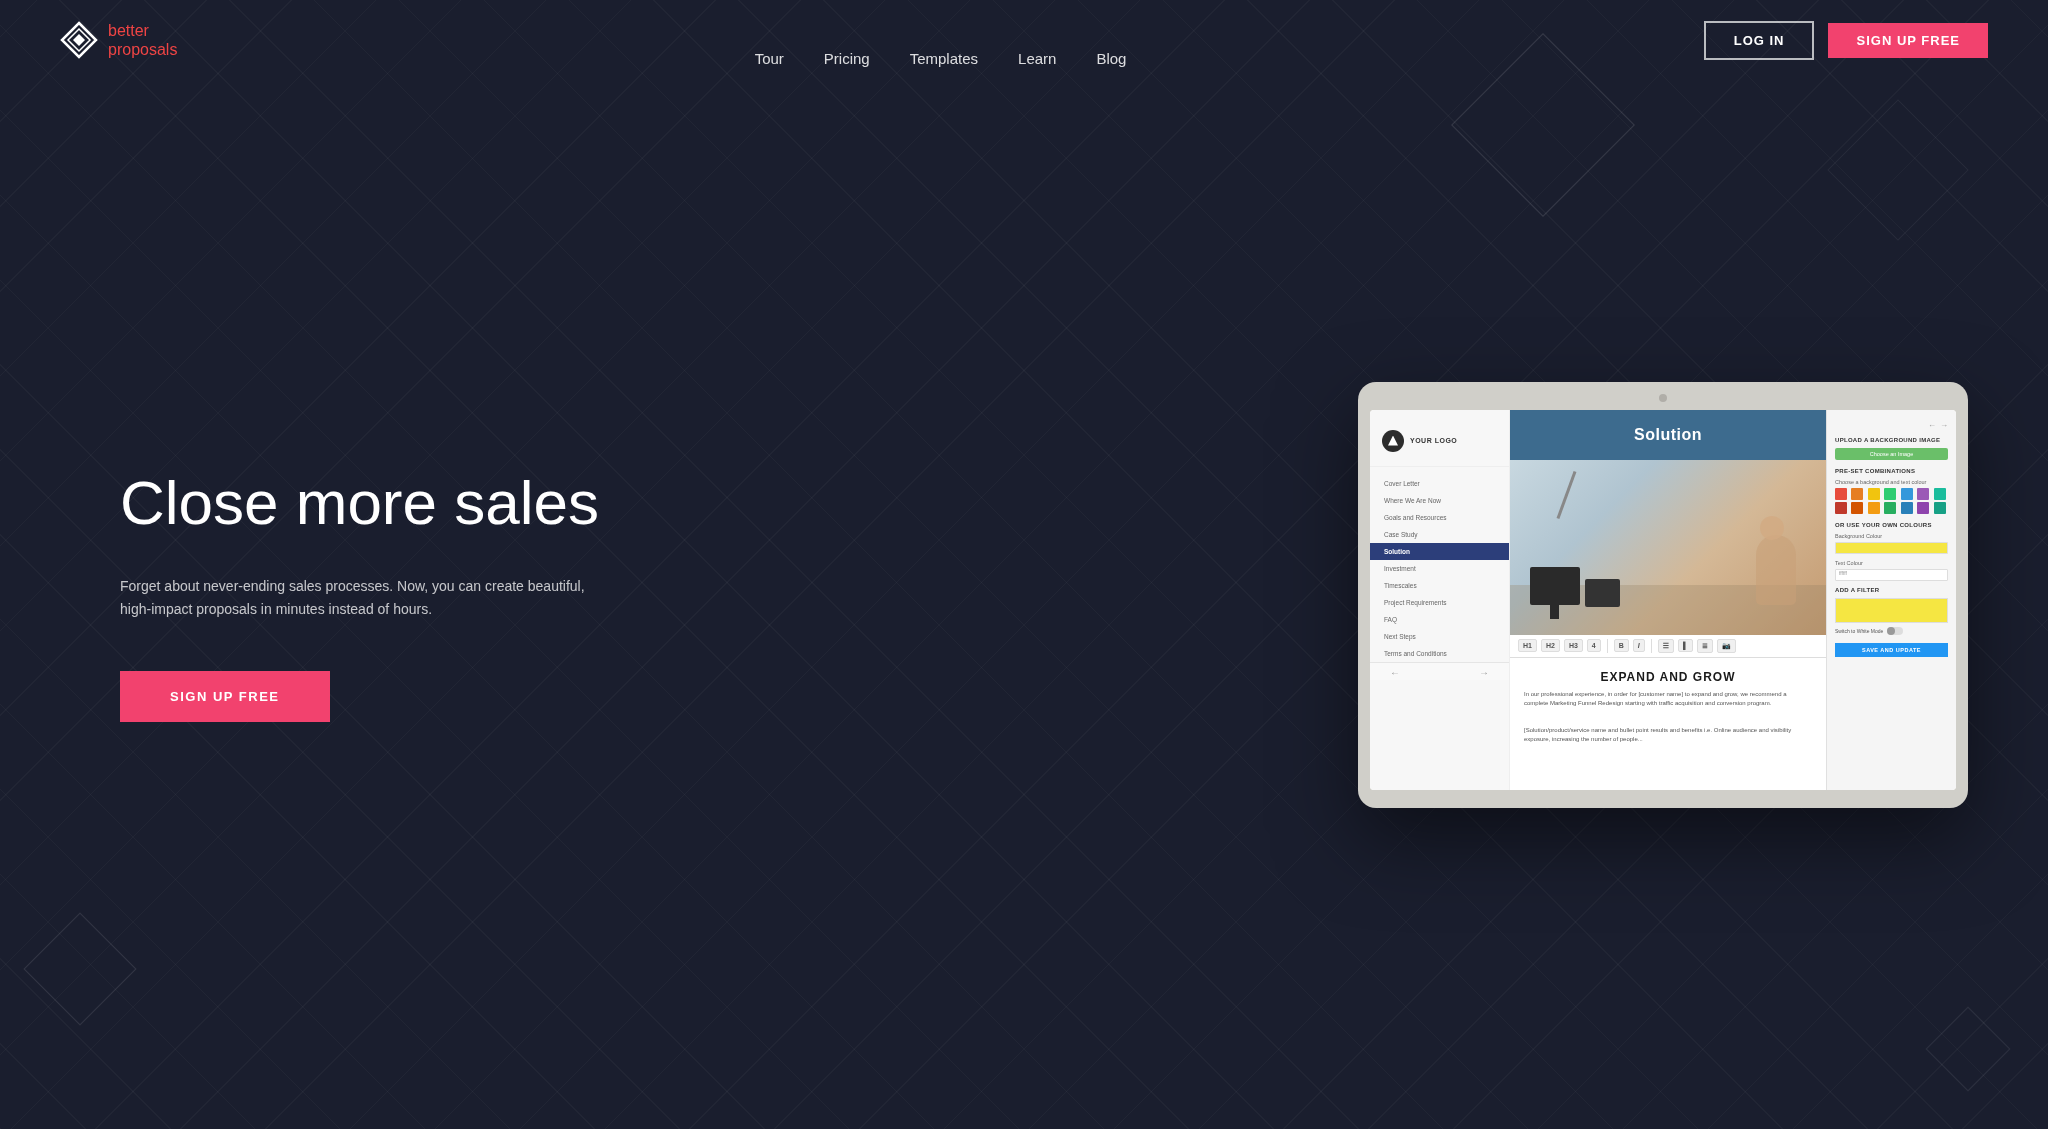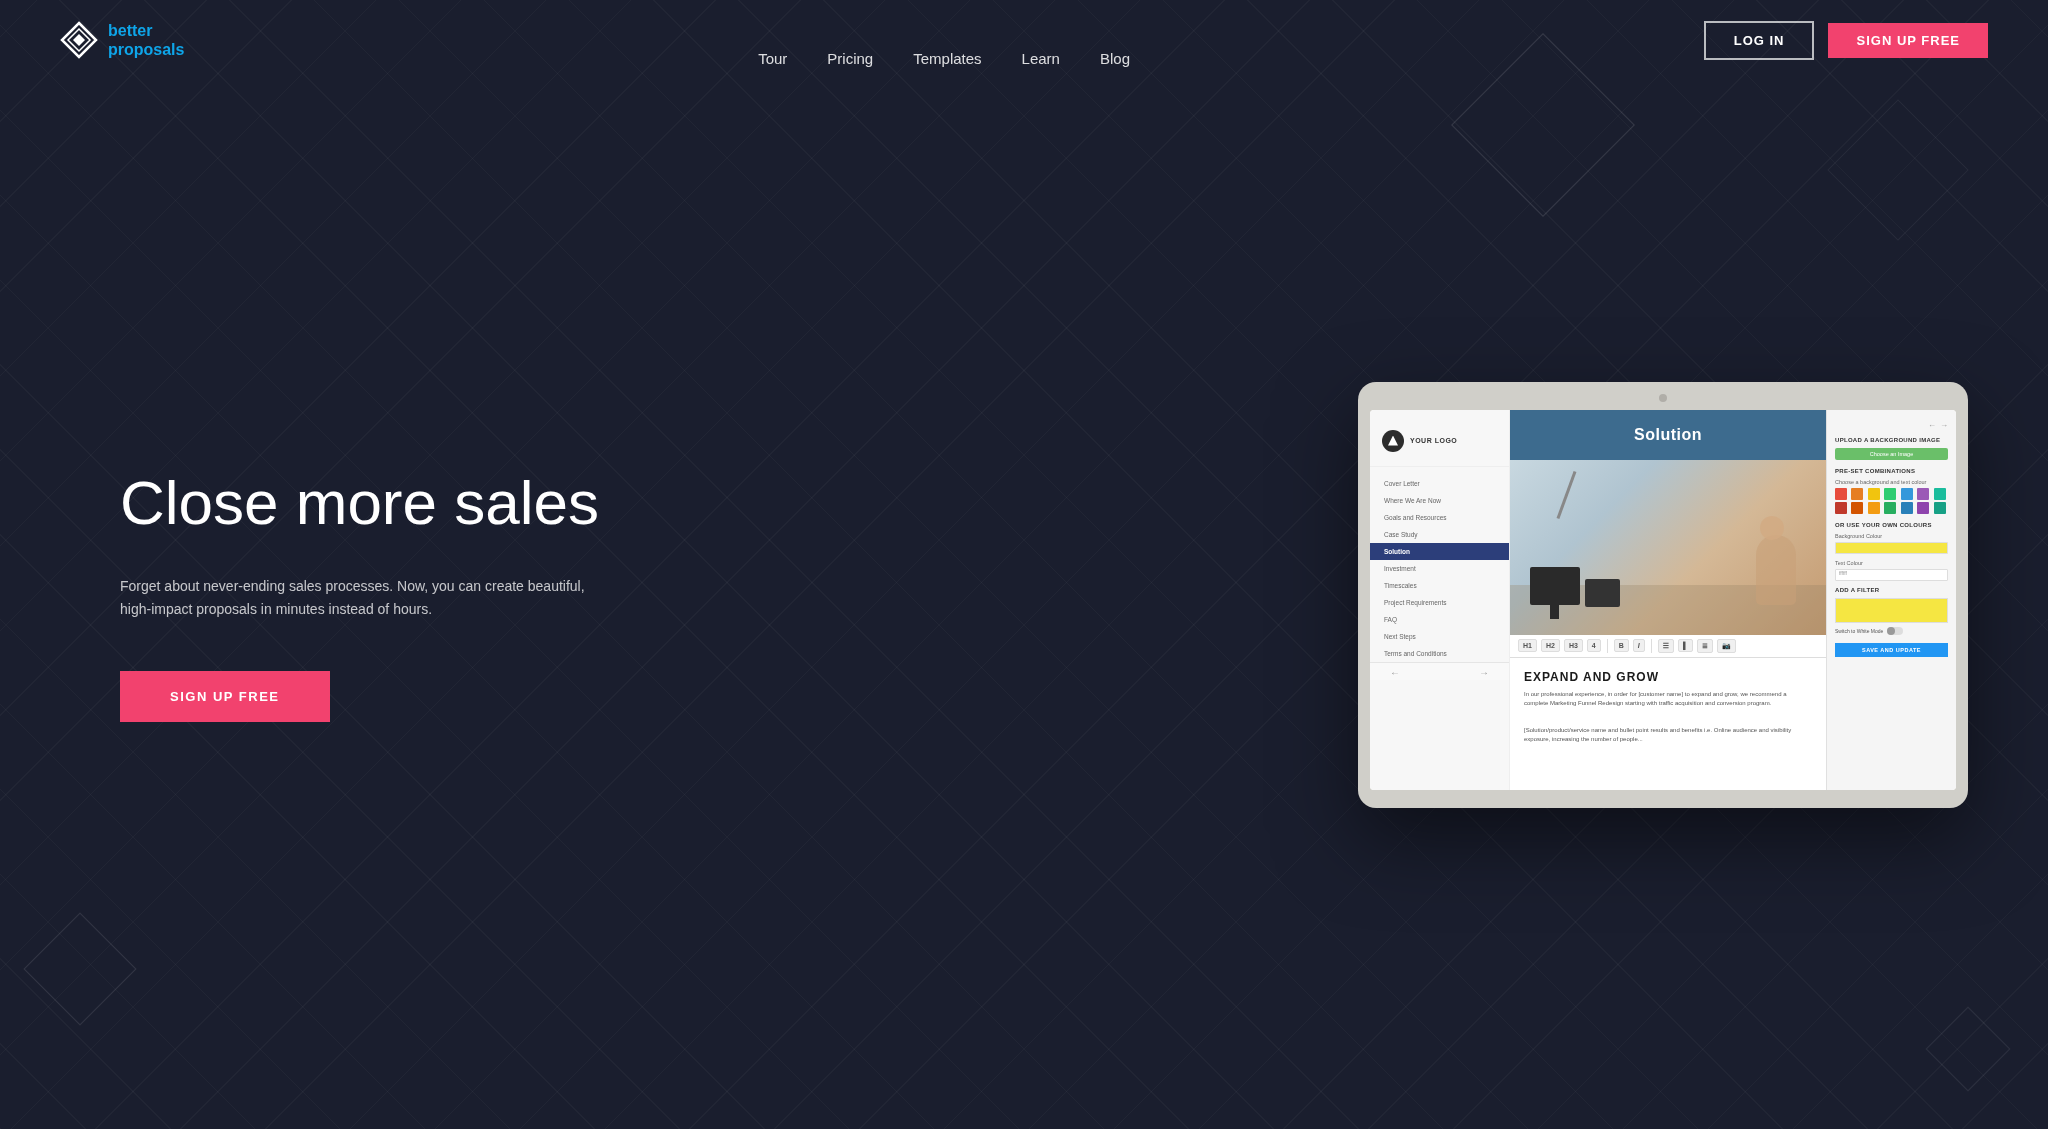--- a/index.html
+++ b/index.html
@@ -54,22 +54,22 @@
 
     .logo-icon {
       width: 38px;
       height: 38px;
       flex-shrink: 0;
     }
 
     .logo-text {
       font-size: 16px;
       line-height: 1.2;
-      color: #0ea5e9;
-      font-weight: 700;
+      color: #ef4444;
+      font-weight: 400;
     }
 
     .nav-links {
       display: flex;
       align-items: center;
       gap: 40px;
       list-style: none;
       margin-top: 37px;
     }
 
@@ -329,20 +329,21 @@
     .app-doc-content {
       padding: 12px 14px;
       background: #fff;
     }
 
     .doc-title {
       font-size: 12px;
       font-weight: 800;
       color: #1a1a1a;
       margin-bottom: 6px;
+      text-align: center;
       letter-spacing: 1px;
     }
 
     .doc-text {
       font-size: 6px;
       color: #555;
       line-height: 1.5;
     }
 
     

